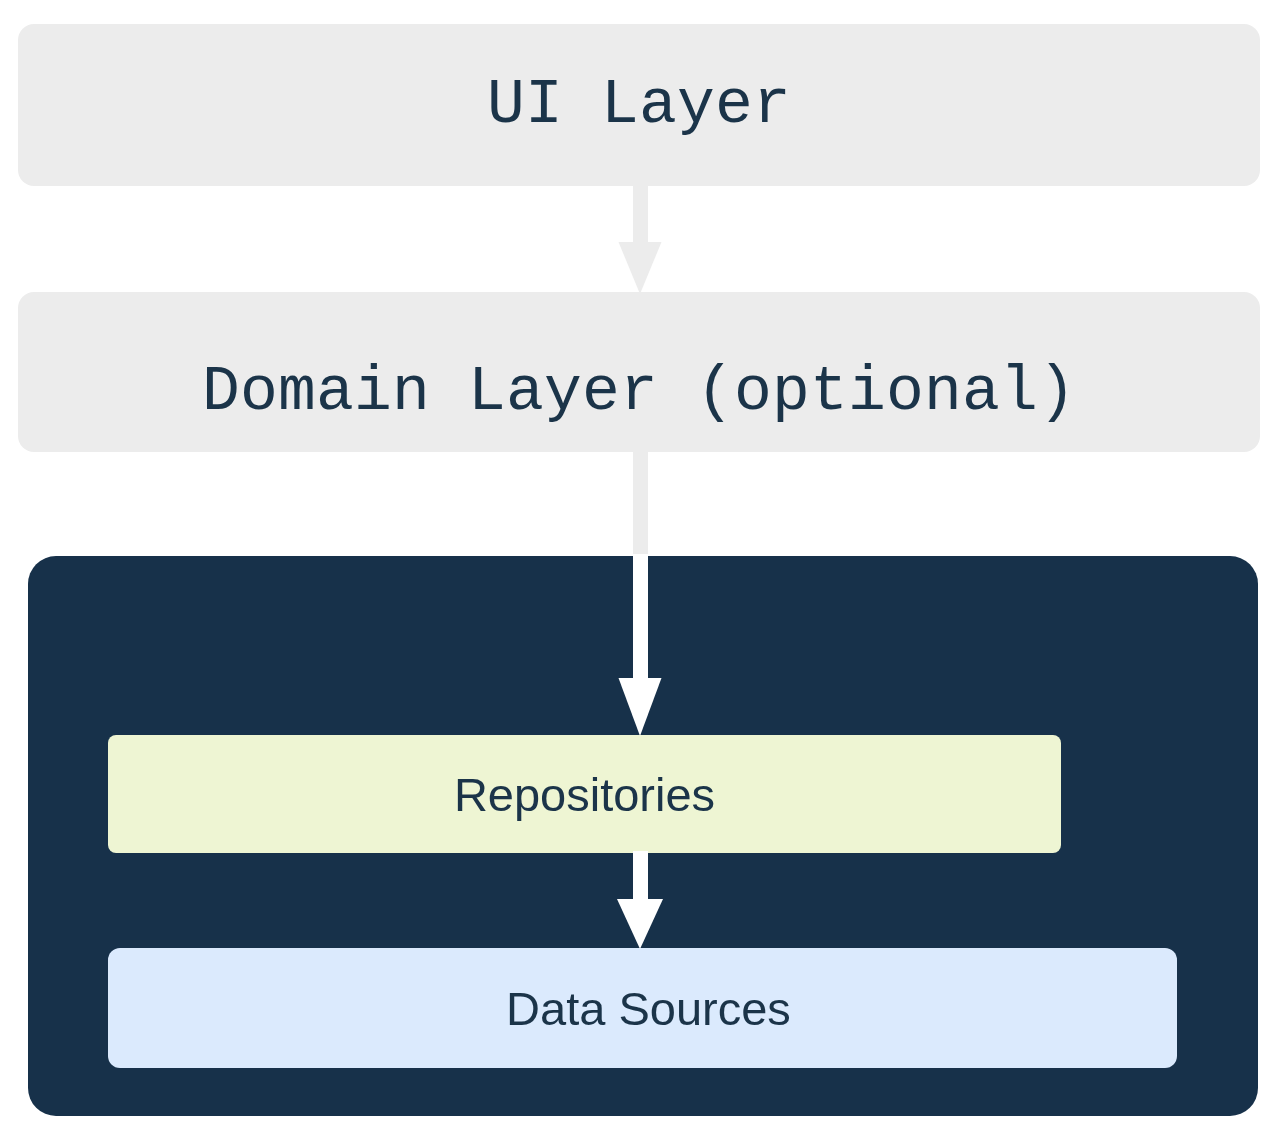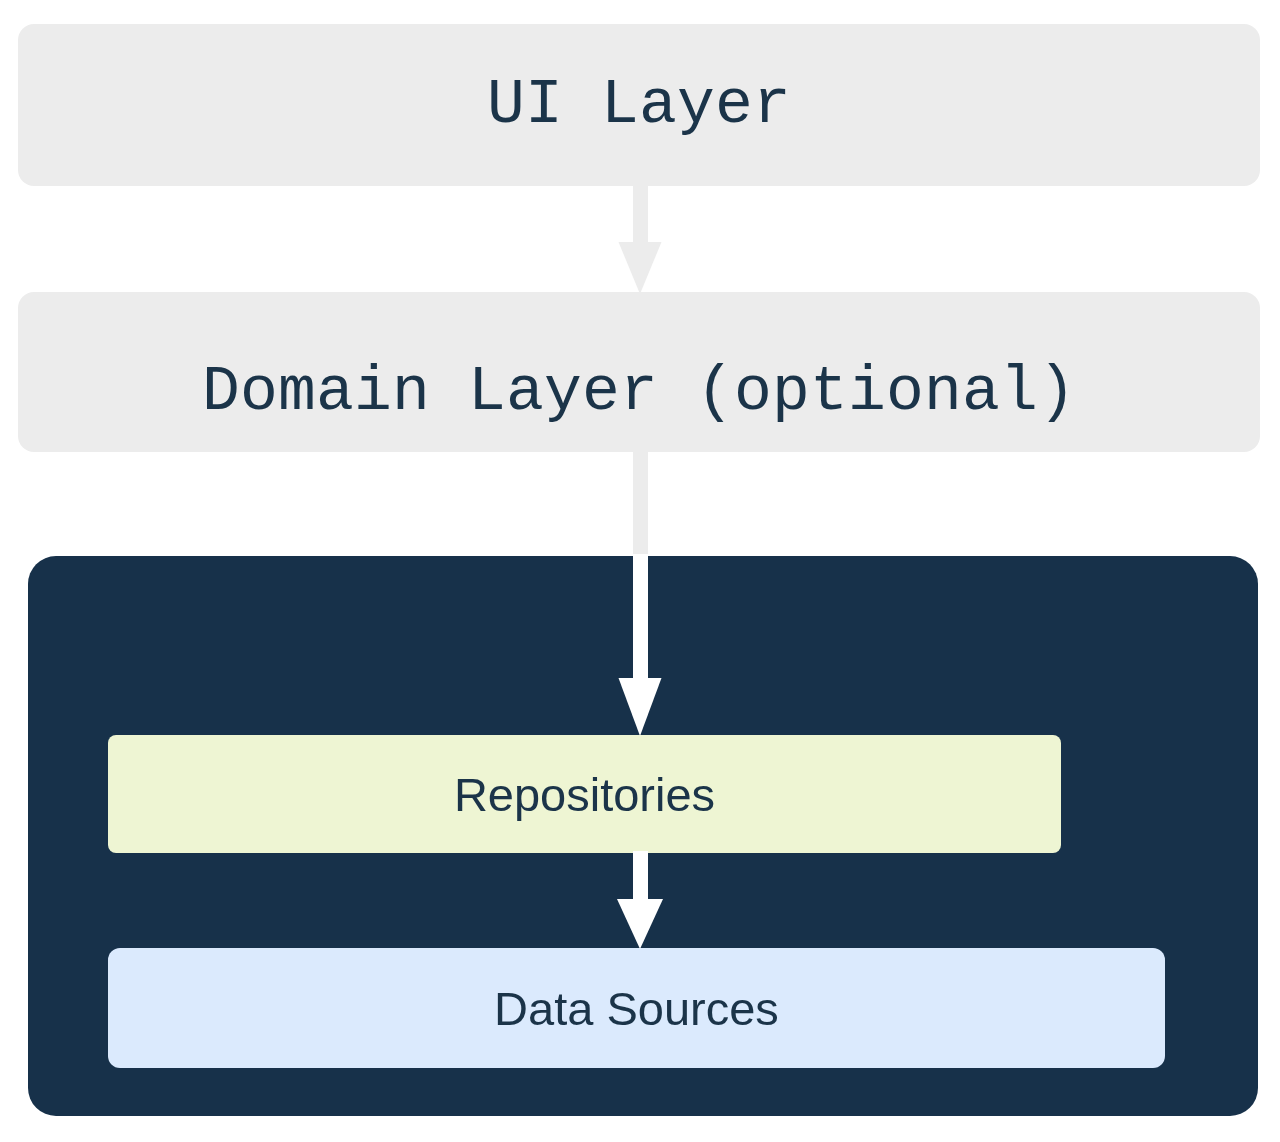--- a/index.html
+++ b/index.html
@@ -116,20 +116,21 @@
     left: 80px;
     top: 392px;
     width: 1057px;
     height: 120px;
     background: #dbeafd;
     border-radius: 12px;
     display: flex;
     align-items: center;
     justify-content: center;
     z-index: 4;
+    padding-left: 12px;
   }
   #data-sources-box .layer-label {
     font-size: 47px;
     color: #1b3449;
   }
 
   
   .arrow-svg {
     position: absolute;
     overflow: visible;

